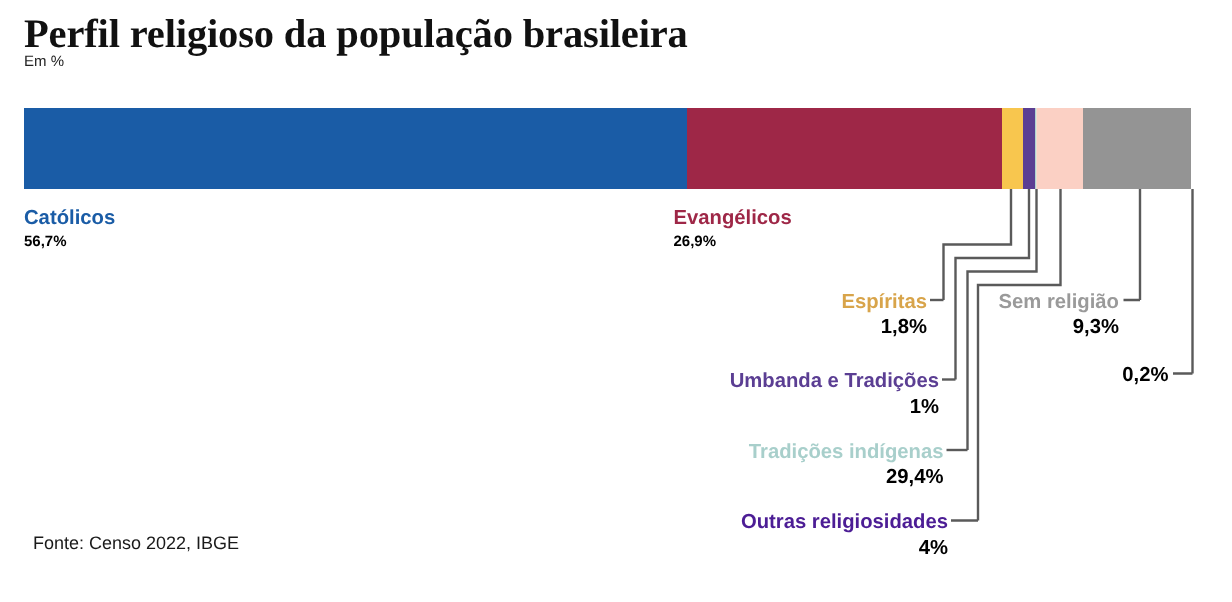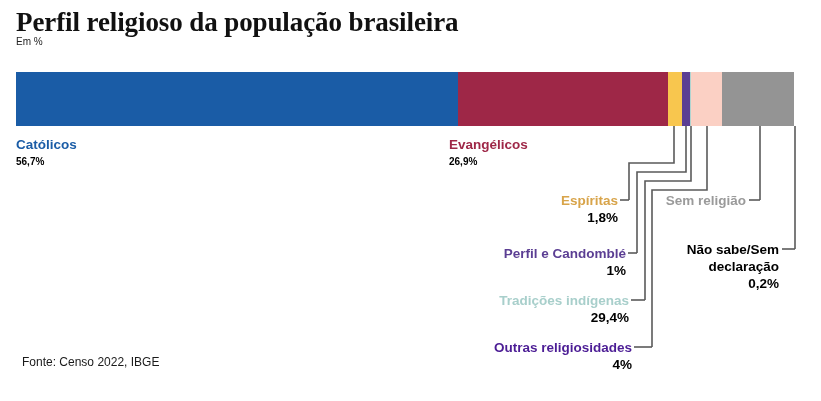--- a/index.html
+++ b/index.html
@@ -173,38 +173,38 @@
     <span class="ln-name" id="lbl-eva-name" style="color: rgb(158, 39, 71);">Evangélicos</span>
     <span class="ln-val">26,9%</span>
   </div>
 
   <div class="callout" style="left:305px; top:192px; width:313px;">
     <span class="co-name" id="lbl-esp-name" style="color: rgb(216, 164, 74);">Espíritas</span>
     <span class="co-val">1,8%</span>
   </div>
 
   <div class="callout" style="left:305px; top:245px; width:321px;">
-    <span class="co-name" id="lbl-umb-name" style="color: rgb(91, 62, 147);">Perfil e Candomblé</span>
+    <span class="co-name" id="lbl-umb-name" style="color: rgb(91, 62, 147);">Umbanda e Tradições</span>
     <span class="co-val">1%</span>
   </div>
 
   <div class="callout" style="left:305px; top:292px; width:324px;">
     <span class="co-name" id="lbl-ind-name" style="color: rgb(168, 207, 203);">Tradições indígenas</span>
     <span class="co-val">29,4%</span>
   </div>
 
   <div class="callout" style="left:305px; top:339px; width:327px;">
     <span class="co-name" id="lbl-out-name" style="color: #4c1d95;">Outras religiosidades</span>
     <span class="co-val">4%</span>
   </div>
 
   <div class="callout" style="left:640px; top:192px; width:106px;">
     <span class="co-name" id="lbl-sem-name" style="color: rgb(154, 154, 154);">Sem religião</span>
+    <span class="co-val">9,3%</span>
   </div>
 
   <div class="callout wrapped" style="left:620px; top:241px; width:159px;">
-    <span class="co-name" id="lbl-nao-name" style="color: rgb(0, 0, 0);">Não sabe/Sem declaração</span>
     <span class="co-val">0,2%</span>
   </div>
 
   <div class="source-note">Fonte: Censo 2022, IBGE</div>
 
 </div>
 
 </body></html>

